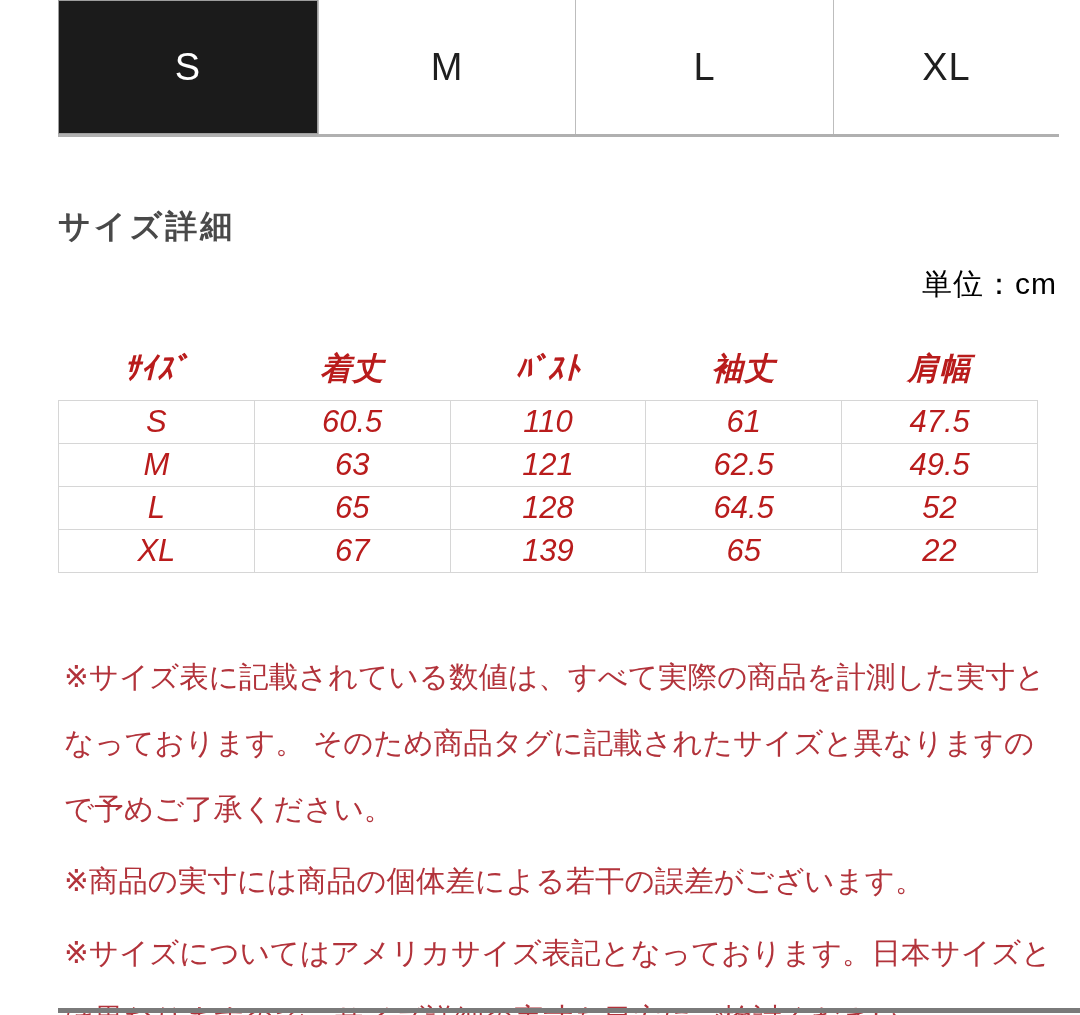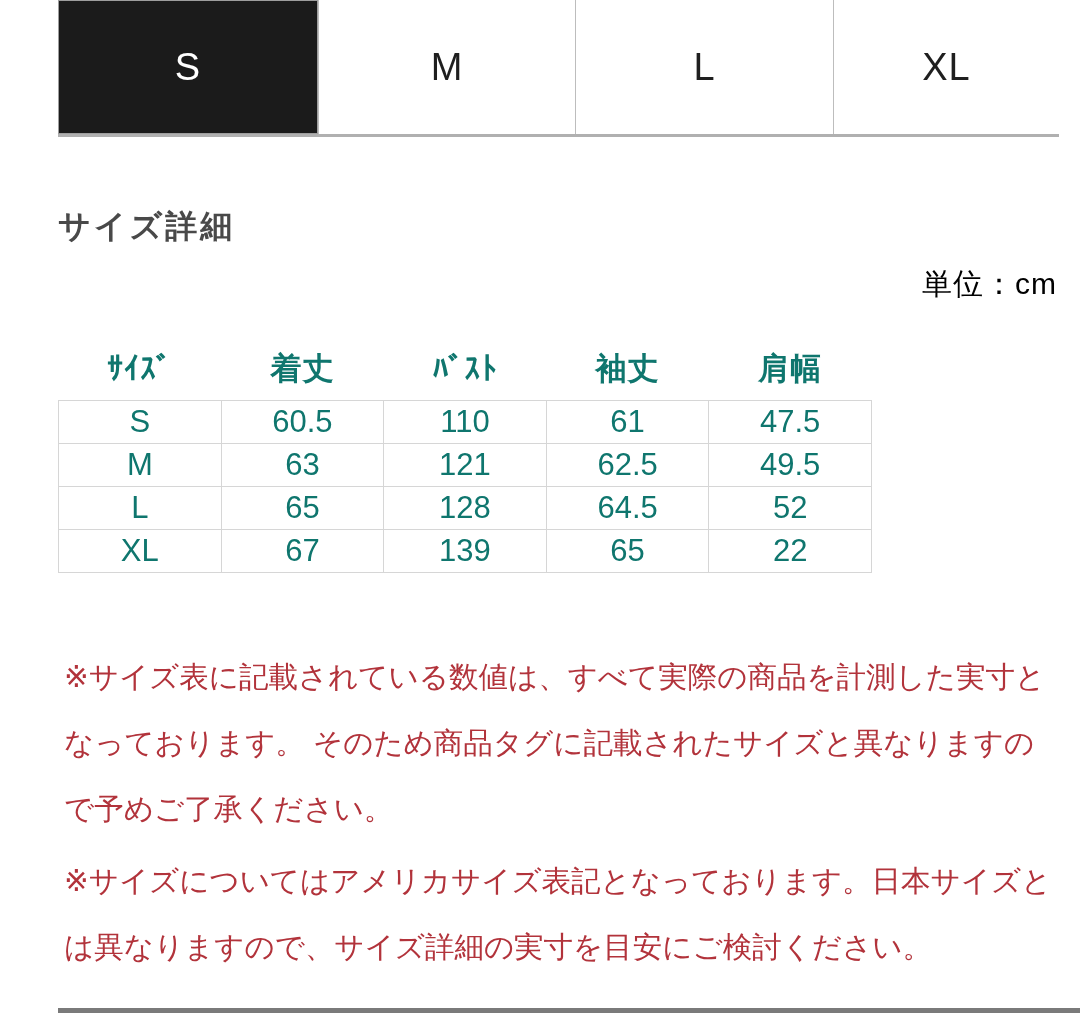--- a/index.html
+++ b/index.html
@@ -26,22 +26,22 @@
   h1.section-title{
     position:absolute;left:58px;top:205px;margin:0;
     font-size:32px;font-weight:bold;color:#494949;letter-spacing:3px;
   }
   .unit-label{
     position:absolute;top:264px;right:23px;
     font-size:30px;color:#000000;letter-spacing:1px;
   }
   
   table.size-table{
-    position:absolute;left:58px;top:338px;width:814px;
-    border-collapse:collapse;table-layout:fixed;color:#0f766e;
+    position:absolute;left:58px;top:338px;width:980px;
+    border-collapse:collapse;table-layout:fixed;color:#b91c1c;font-style:italic;
   }
   table.size-table th{
     width:20%;height:60px;font-size:31px;font-weight:bold;
     text-align:center;vertical-align:middle;border:none;letter-spacing:1px;
   }
   table.size-table td{
     height:42px;padding:0;font-size:31px;text-align:center;vertical-align:middle;
     border:1px solid #d6d6d6;
   }
   
@@ -106,16 +106,17 @@
         <td>67</td>
         <td>139</td>
         <td>65</td>
         <td>22</td>
       </tr>
     </tbody>
 </table>
 
 <div class="notes" id="notes">
     <p>※サイズ表に記載されている数値は、すべて実際の商品を計測した実寸となっております。 そのため商品タグに記載されたサイズと異なりますので予めご了承ください。</p>
+    <p>※商品の実寸には商品の個体差による若干の誤差がございます。</p>
     <p>※サイズについてはアメリカサイズ表記となっております。日本サイズとは異なりますので、サイズ詳細の実寸を目安にご検討ください。</p>
   </div>
 
 <div class="section-divider"></div>
 
 </body></html>

